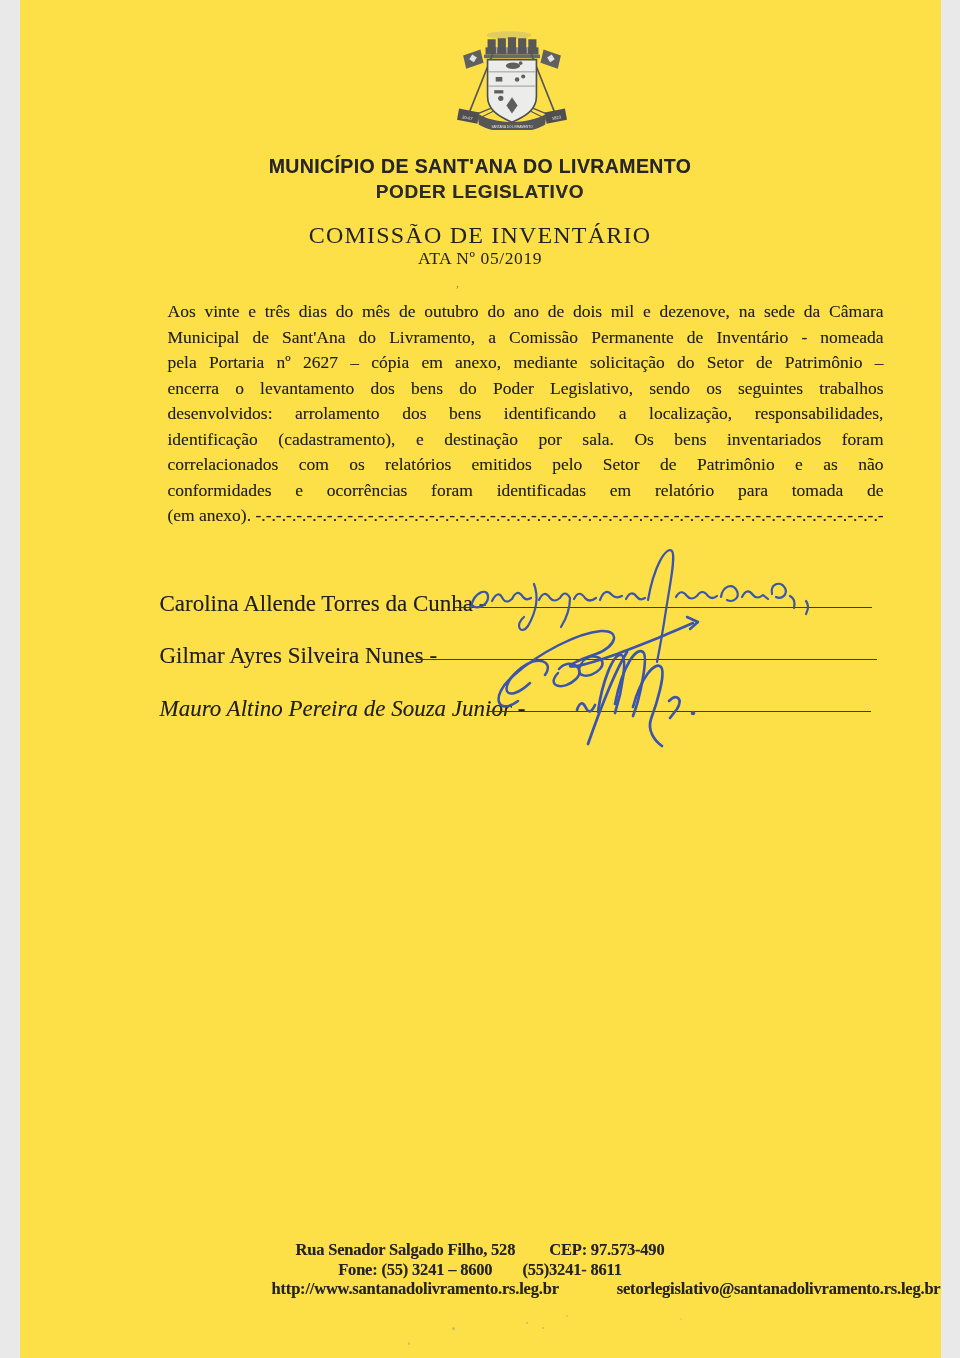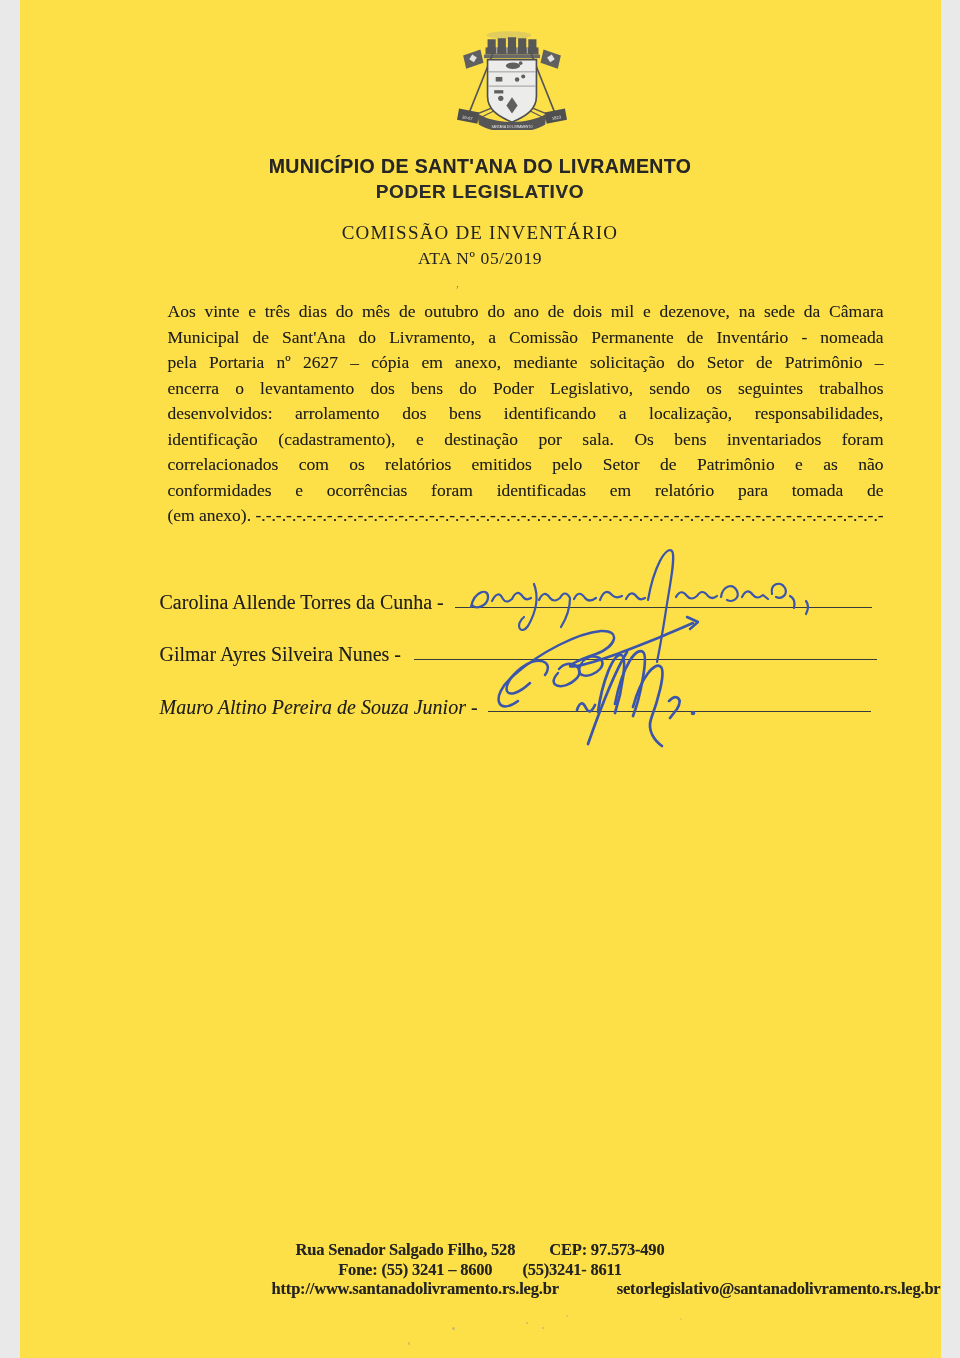--- a/index.html
+++ b/index.html
@@ -8,32 +8,32 @@
     background:#fde047;overflow:hidden;
     font-family:"Liberation Serif", serif;color:#1f1f1f;
   }
   .abs{position:absolute;}
   .center{left:0;width:100%;text-align:center;}
   
   .title1{top:155px;font-family:"Liberation Sans",sans-serif;font-size:19.5px;font-weight:700;
           letter-spacing:.4px;color:#262626;text-shadow:0 0 .5px rgba(40,40,40,.45);}
   .title2{top:181px;font-family:"Liberation Sans",sans-serif;font-size:19px;font-weight:700;
           letter-spacing:.6px;color:#2b2b2b;text-shadow:0 0 .5px rgba(40,40,40,.5);}
-  .subtitle1{top:222px;font-size:19px;letter-spacing:1.2px;color:#222;}
+  .subtitle1{top:222px;font-size:24px;letter-spacing:1.2px;color:#222;}
   .subtitle2{top:248px;font-size:17.5px;letter-spacing:.6px;color:#222;}
   
   .body-block{left:140px;top:299px;width:716px;margin-left:8px;}
   .bline{
     font-size:17.5px;line-height:25.5px;color:#1e1e1e;
     text-align:justify;text-align-last:justify;
     text-shadow:0 0 .4px rgba(30,30,30,.35);
   }
   .bline.last{text-align:left;text-align-last:left;white-space:nowrap;overflow:hidden;}
   
-  .sig-label{font-size:20px;color:#1e1e1e;white-space:nowrap;text-shadow:0 0 .4px rgba(30,30,30,.35);}
+  .sig-label{font-size:23px;color:#1e1e1e;white-space:nowrap;text-shadow:0 0 .4px rgba(30,30,30,.35);}
   .sig-line{height:0;border-top:1.4px solid #3a3a3a;}
   
   .footer-line{font-size:16.5px;font-weight:700;color:#242424;letter-spacing:-.2px;
                text-shadow:0 0 .4px rgba(30,30,30,.4);}
   .f1{top:1240px;}
   .f2{top:1260px;}
   .f3{top:1279px;left:0;width:100%;display:flex;justify-content:flex-end;gap:58px;}
   .gap-lg{display:inline-block;width:34px;}
   .gap-md{display:inline-block;width:30px;}
   

